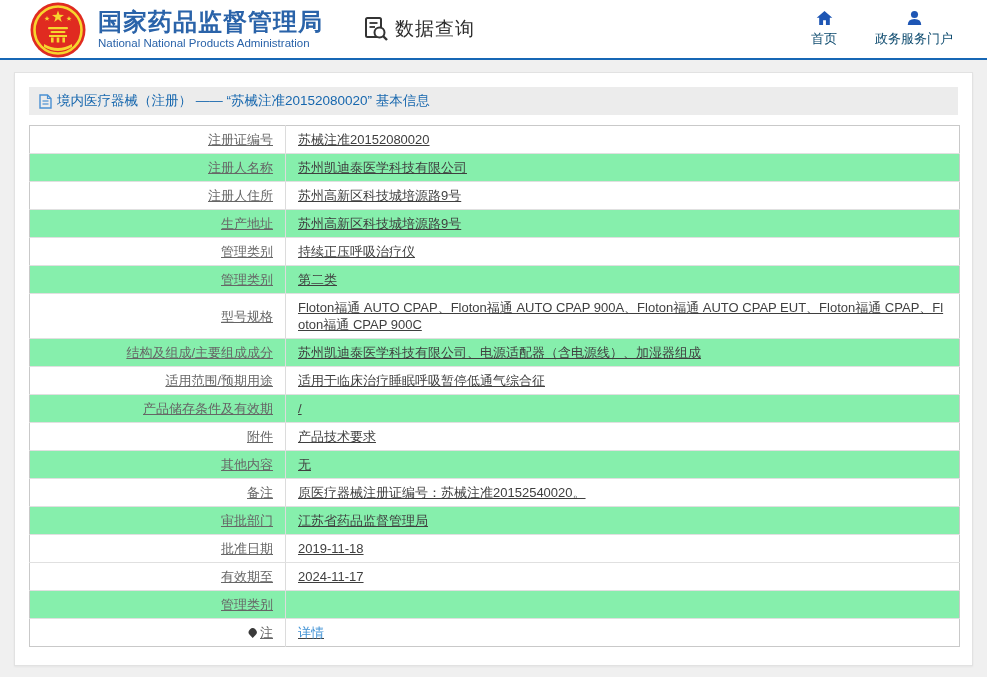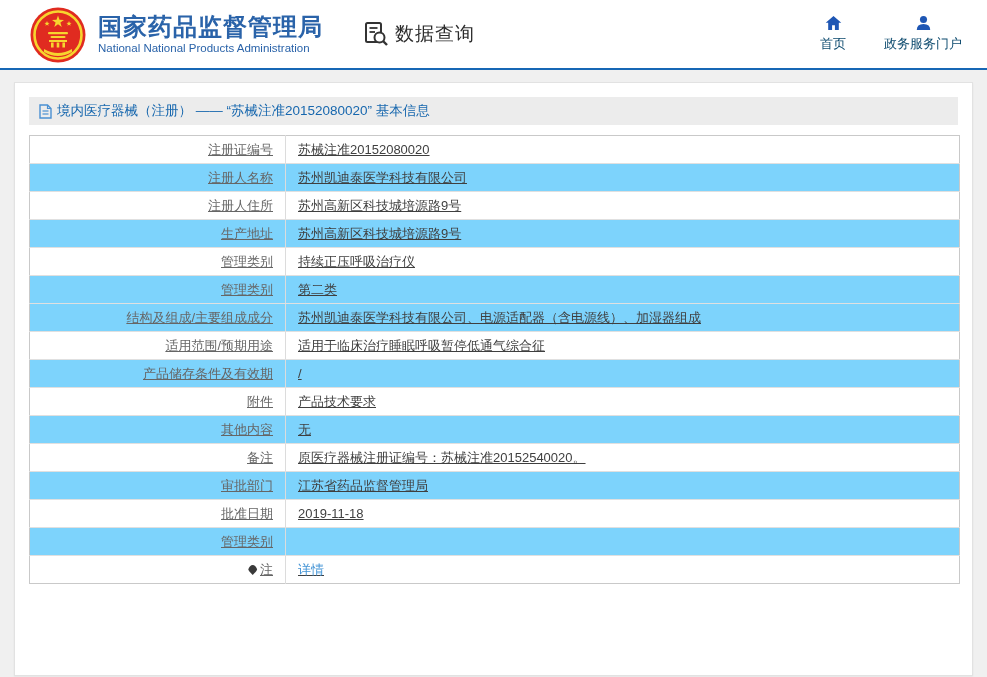--- a/index.html
+++ b/index.html
@@ -1,22 +1,22 @@
 <!DOCTYPE html>
 <html><head>
 <meta charset="utf-8">
 <style>
   * { margin:0; padding:0; box-sizing:border-box; }
   html,body { width:987px; height:677px; overflow:hidden; }
   body { font-family:"Liberation Sans","DejaVu Sans",sans-serif; background:#f0f0f0; }
 
   
   .topbar {
-    height:68px; background:#ffffff; display:flex; align-items:center;
-    padding:0 25px 0 30px; position:relative;
+    height:58px; background:#ffffff; display:flex; align-items:center;
+    padding:0 34px 0 30px; position:relative;
   }
   .brand { display:flex; align-items:center; cursor:pointer; }
   .emblem { width:56px; height:56px; flex:0 0 auto; margin-top:2px; }
   .brand-text { margin-left:12px; }
   .brand-zh { font-size:24px; font-weight:bold; color:#2a63a9; letter-spacing:1px; line-height:26px; }
   .brand-en { font-size:11.5px; color:#2a63a9; margin-top:2px; }
 
   .data-query { display:flex; align-items:center; margin-left:40px; cursor:pointer;font-family:Liberation Serif, serif; }
   .data-query svg { width:26px; height:26px; }
   .dq-label { font-size:19px; color:#2b2b2b; margin-left:6px; letter-spacing:1px; }
@@ -40,21 +40,21 @@
     padding:0 10px; margin-bottom:10px;
   }
   .panel-title svg { width:13px; height:15px; margin-right:5px; flex:0 0 auto; }
   .panel-title-text { font-size:13.5px; color:#1767ae; }
 
   table.info-table {
     width:931px; border-collapse:collapse; border:1px solid #c9c9c9;
     table-layout:fixed;
   }
   .info-table tr { background:#ffffff; }
-  .info-table tr.alt { background:#7dd3fc; }
+  .info-table tr.alt { background:#86efac; }
   .info-table td {
     border-bottom:1px solid #e0e0e0; font-size:13px; line-height:17px;
     padding:5px 12px; vertical-align:middle;text-decoration:underline;
   }
   .info-table tr:last-child td { border-bottom:none; }
   .cell-label {
     width:256px; text-align:right; color:#666;
     border-right:1px solid #dcdcdc; height:17px;
   }
   .cell-value { color:#3f3f3f; word-break:break-all; }
@@ -153,20 +153,24 @@
               <td class="cell-value">苏州高新区科技城培源路9号</td>
             </tr>
             <tr>
               <td class="cell-label"><span>管理类别</span></td>
               <td class="cell-value">持续正压呼吸治疗仪</td>
             </tr>
             <tr class="alt">
               <td class="cell-label"><span>管理类别</span></td>
               <td class="cell-value">第二类</td>
             </tr>
+            <tr>
+              <td class="cell-label"><span>型号规格</span></td>
+              <td class="cell-value">Floton福通 AUTO CPAP、Floton福通 AUTO CPAP 900A、Floton福通 AUTO CPAP EUT、Floton福通 CPAP、Floton福通 CPAP 900C</td>
+            </tr>
             <tr class="alt">
               <td class="cell-label"><span>结构及组成/主要组成成分</span></td>
               <td class="cell-value">苏州凯迪泰医学科技有限公司、电源适配器（含电源线）、加湿器组成</td>
             </tr>
             <tr>
               <td class="cell-label"><span>适用范围/预期用途</span></td>
               <td class="cell-value">适用于临床治疗睡眠呼吸暂停低通气综合征</td>
             </tr>
             <tr class="alt">
               <td class="cell-label"><span>产品储存条件及有效期</span></td>
@@ -184,20 +188,24 @@
               <td class="cell-label"><span>备注</span></td>
               <td class="cell-value">原医疗器械注册证编号：苏械注准20152540020。</td>
             </tr>
             <tr class="alt">
               <td class="cell-label"><span>审批部门</span></td>
               <td class="cell-value">江苏省药品监督管理局</td>
             </tr>
             <tr>
               <td class="cell-label"><span>批准日期</span></td>
               <td class="cell-value">2019-11-18</td>
+            </tr>
+            <tr>
+              <td class="cell-label"><span>有效期至</span></td>
+              <td class="cell-value">2024-11-17</td>
             </tr>
             <tr class="alt">
               <td class="cell-label"><span>管理类别</span></td>
               <td class="cell-value"></td>
             </tr>
             <tr>
               <td class="cell-label"><span class="balloon"></span><span>注</span></td>
               <td class="cell-value"><a href="#">详情</a></td>
             </tr>
           </tbody>

